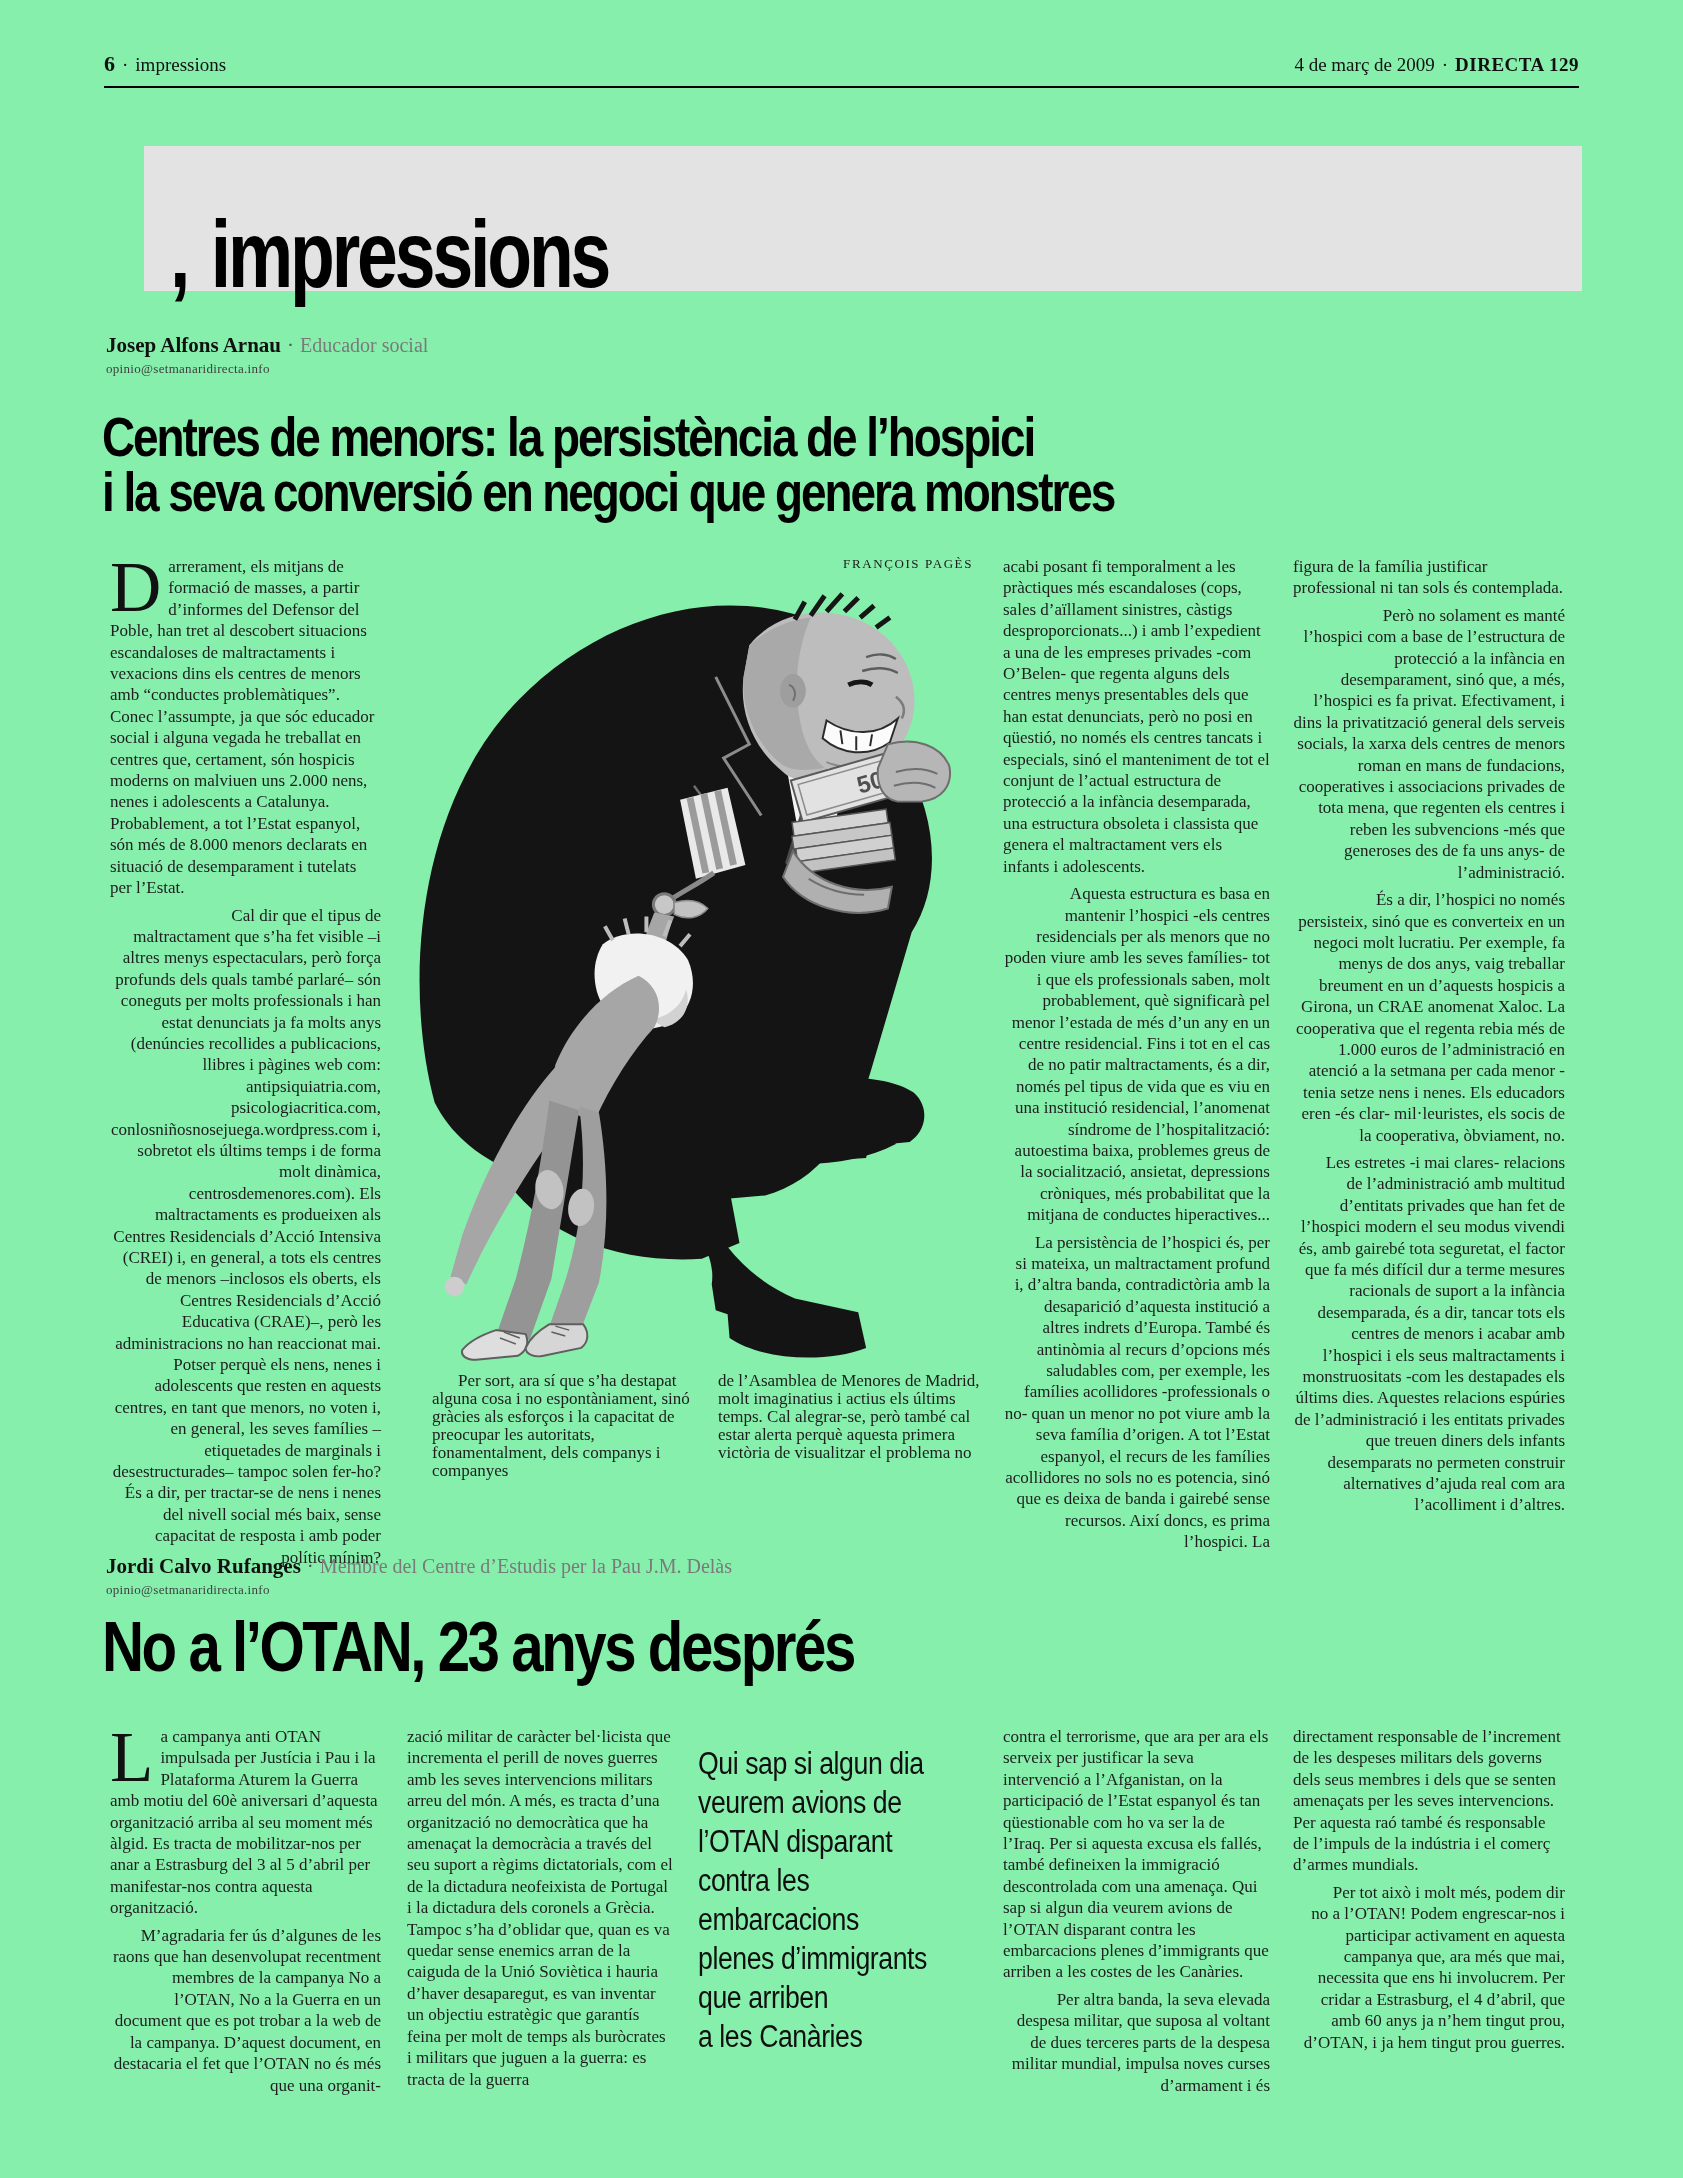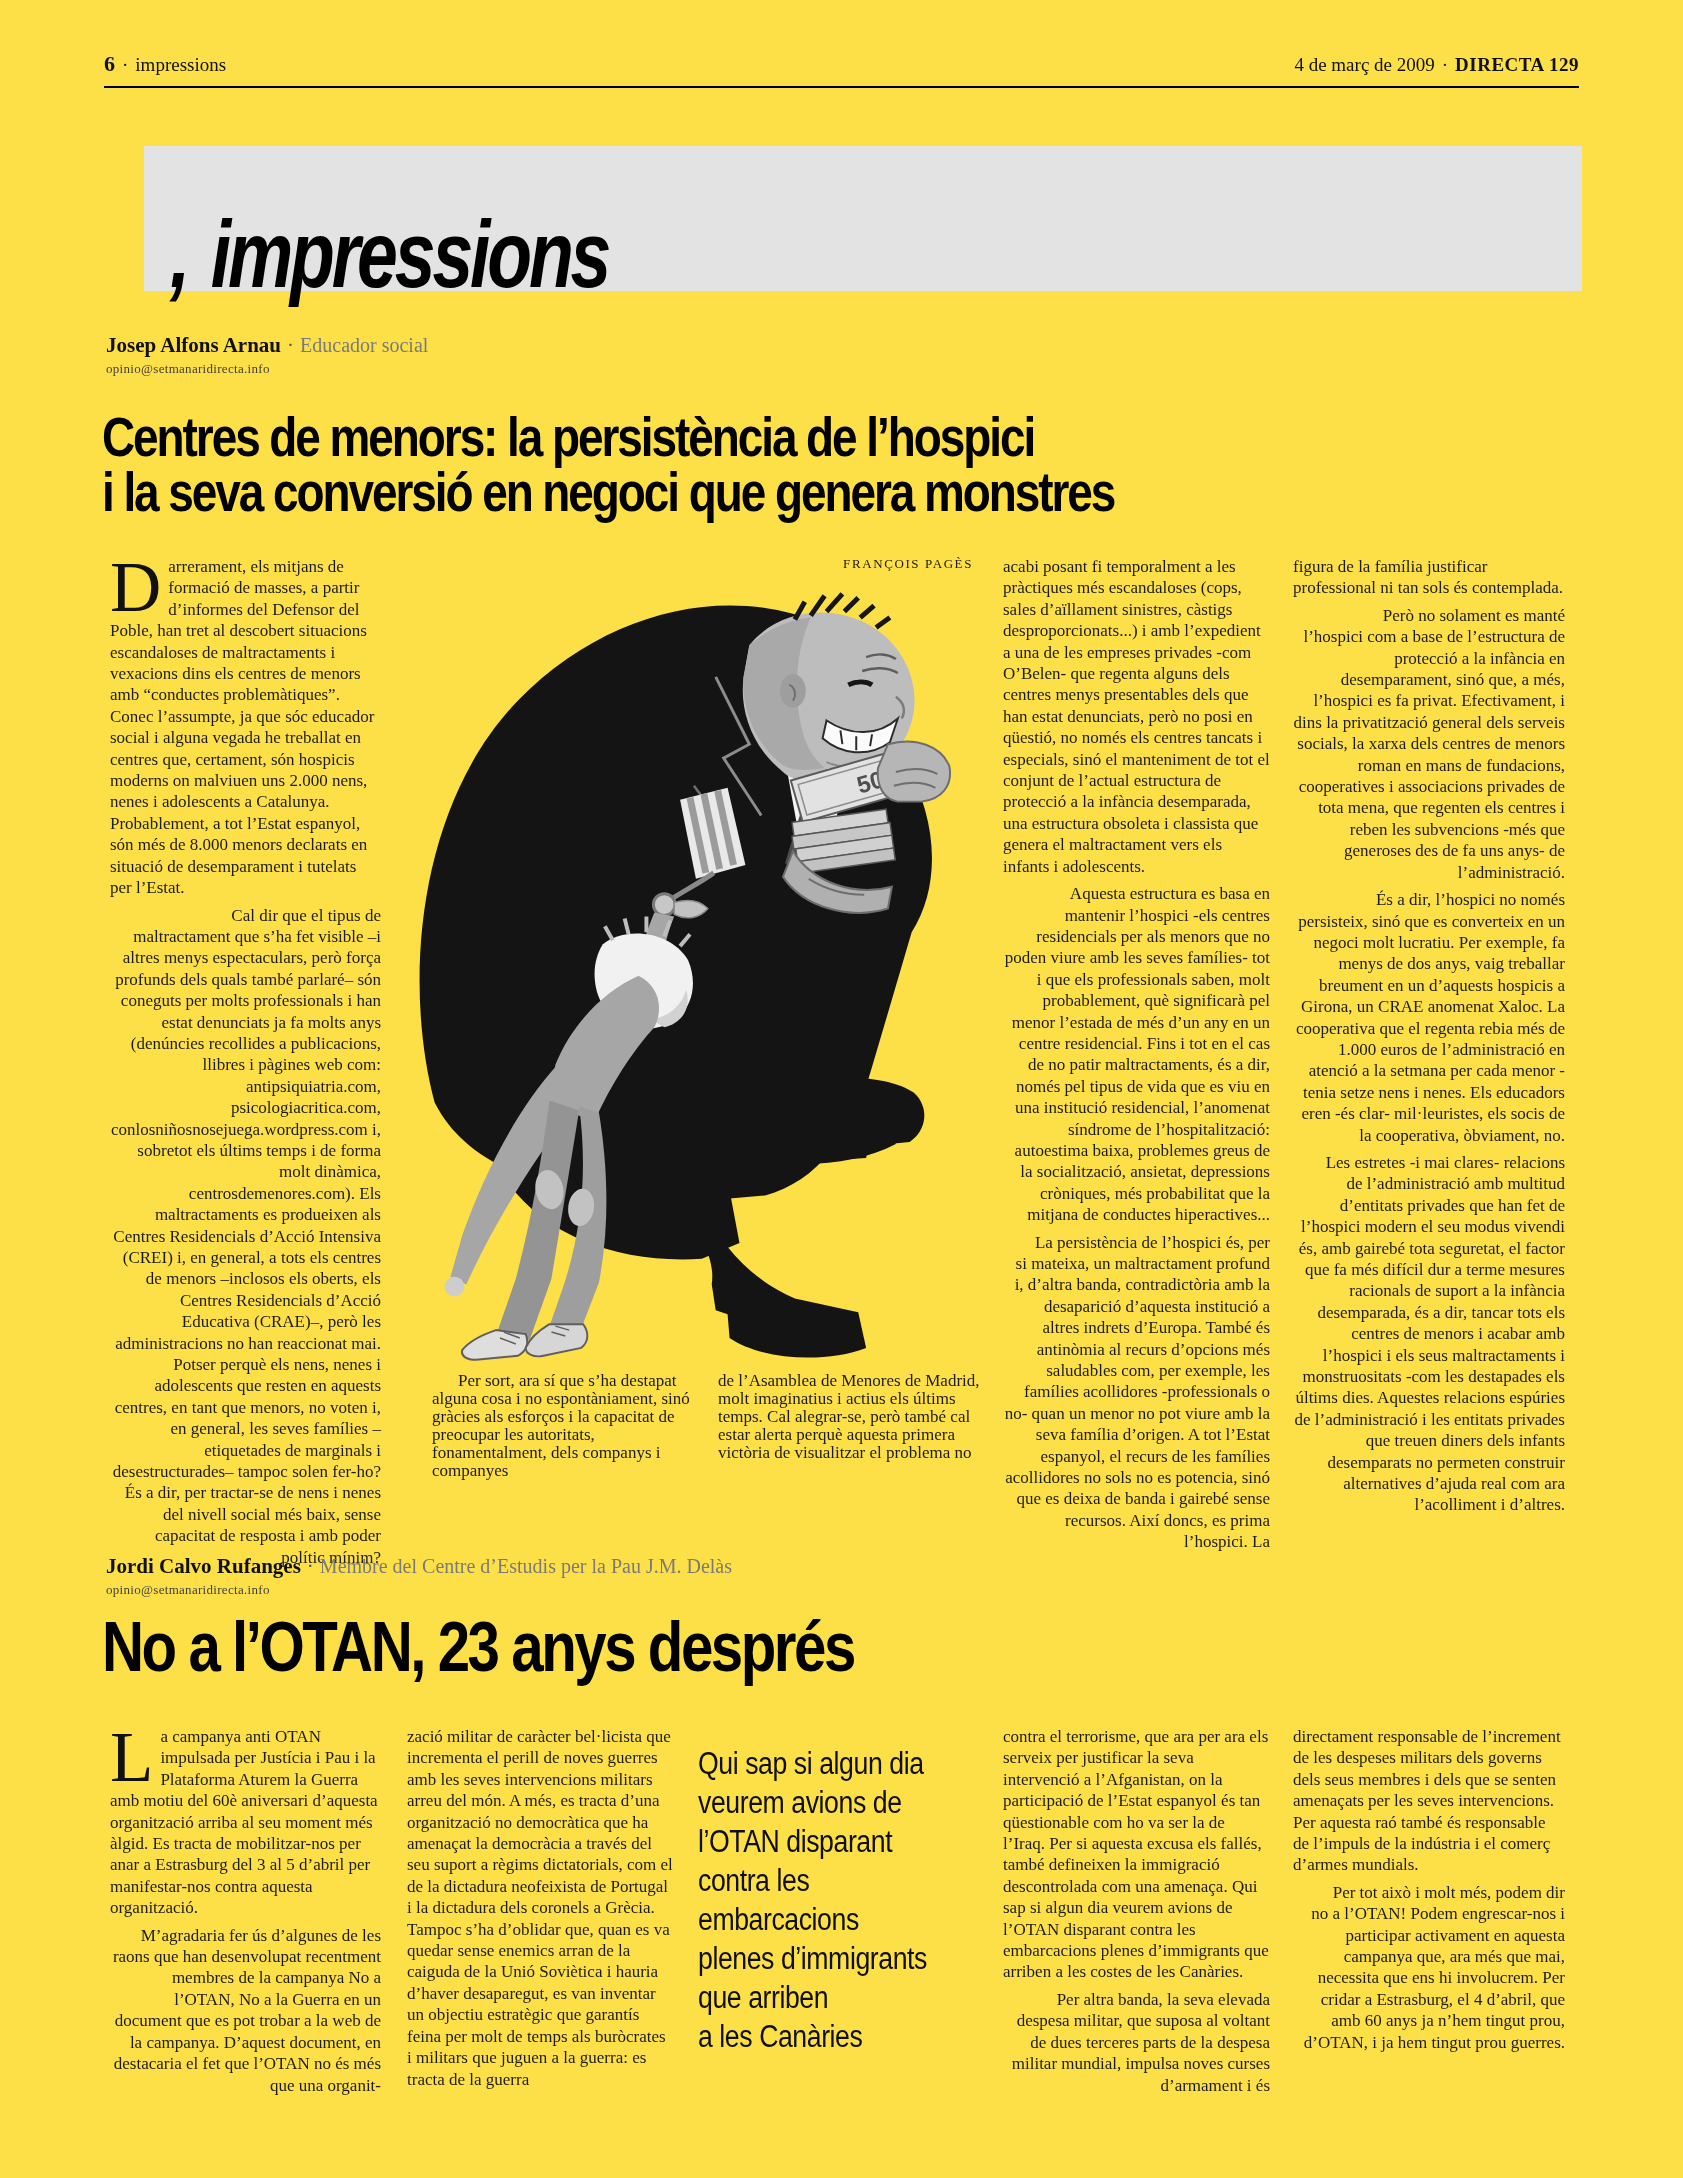--- a/index.html
+++ b/index.html
@@ -1,29 +1,29 @@
 <!DOCTYPE html>
 <html><head>
 <meta charset="utf-8">
 <style>
   html,body { margin:0; padding:0; background:#ffffff; }
-  .sheet { position:relative; width:1683px; height:2178px; background:#fde047; overflow:hidden;
+  .sheet { position:relative; width:1683px; height:2178px; background:#86efac; overflow:hidden;
            font-family:"Liberation Serif", serif; color:#1d1d1d; }
 
   
   .masthead { position:absolute; left:104px; width:1475px; top:51px;
               display:flex; justify-content:space-between; align-items:baseline;
               font-size:19px; color:#111; }
   .masthead .pgnum { font-weight:bold; font-size:22px; }
   .masthead .sep { margin:0 7px; }
   .masthead .issue { font-weight:bold; letter-spacing:0.5px; }
   .top-rule { position:absolute; left:104px; width:1475px; top:86px; height:2px; background:#000; }
 
   
-  .banner { position:absolute; left:144px; top:146px; width:1438px; height:145px; background:#e3e3e3;font-style:italic; }
+  .banner { position:absolute; left:144px; top:146px; width:1438px; height:145px; background:#e3e3e3; }
   .banner-text { position:absolute; left:26px; bottom:-18px; white-space:nowrap;
                  font-family:"Liberation Sans", sans-serif; font-weight:bold; font-size:94px;
                  letter-spacing:-4px; color:#000;
                  transform:scaleX(0.78); transform-origin:0 100%; display:inline-block; }
   .banner-text .word { margin-left:30px; }
 
   
   .byline { position:absolute; left:106px; }
   .byline .name { font-weight:bold; font-size:21px; color:#111; }
   .byline .sep  { color:#555; margin:0 6px; font-size:21px; }

